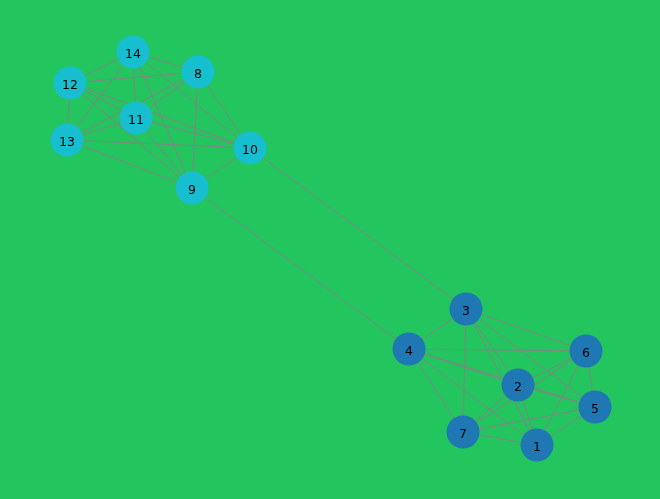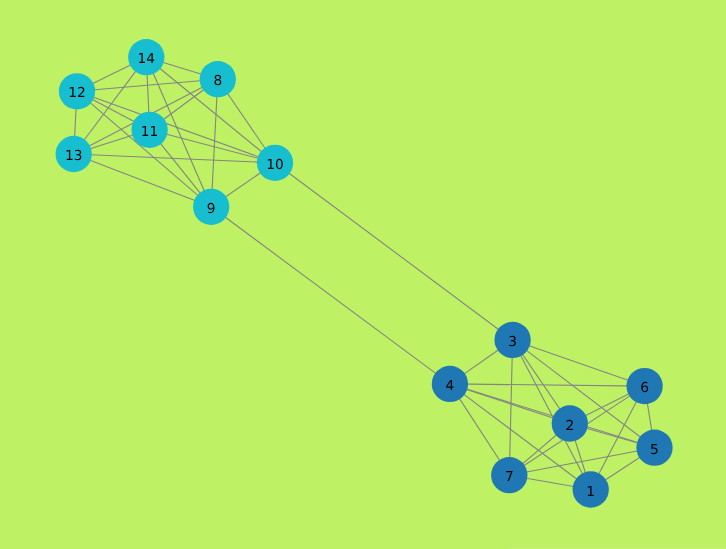--- a/index.html
+++ b/index.html
@@ -5,21 +5,21 @@
   html, body {
     margin: 0;
     padding: 0;
     background: #ffffff;
     font-family: "DejaVu Sans", "Liberation Sans", sans-serif;
   }
   .figure {
     position: relative;
     width: 660px;
     height: 499px;
-    background: #bef264;
+    background: #22c55e;
     overflow: hidden;
   }
   svg { display: block; }
   .edge {
     stroke: #848484;
     stroke-width: 1;
     fill: none;
   }
   .node-label {
     font-family: "DejaVu Sans", "Liberation Sans", sans-serif;

